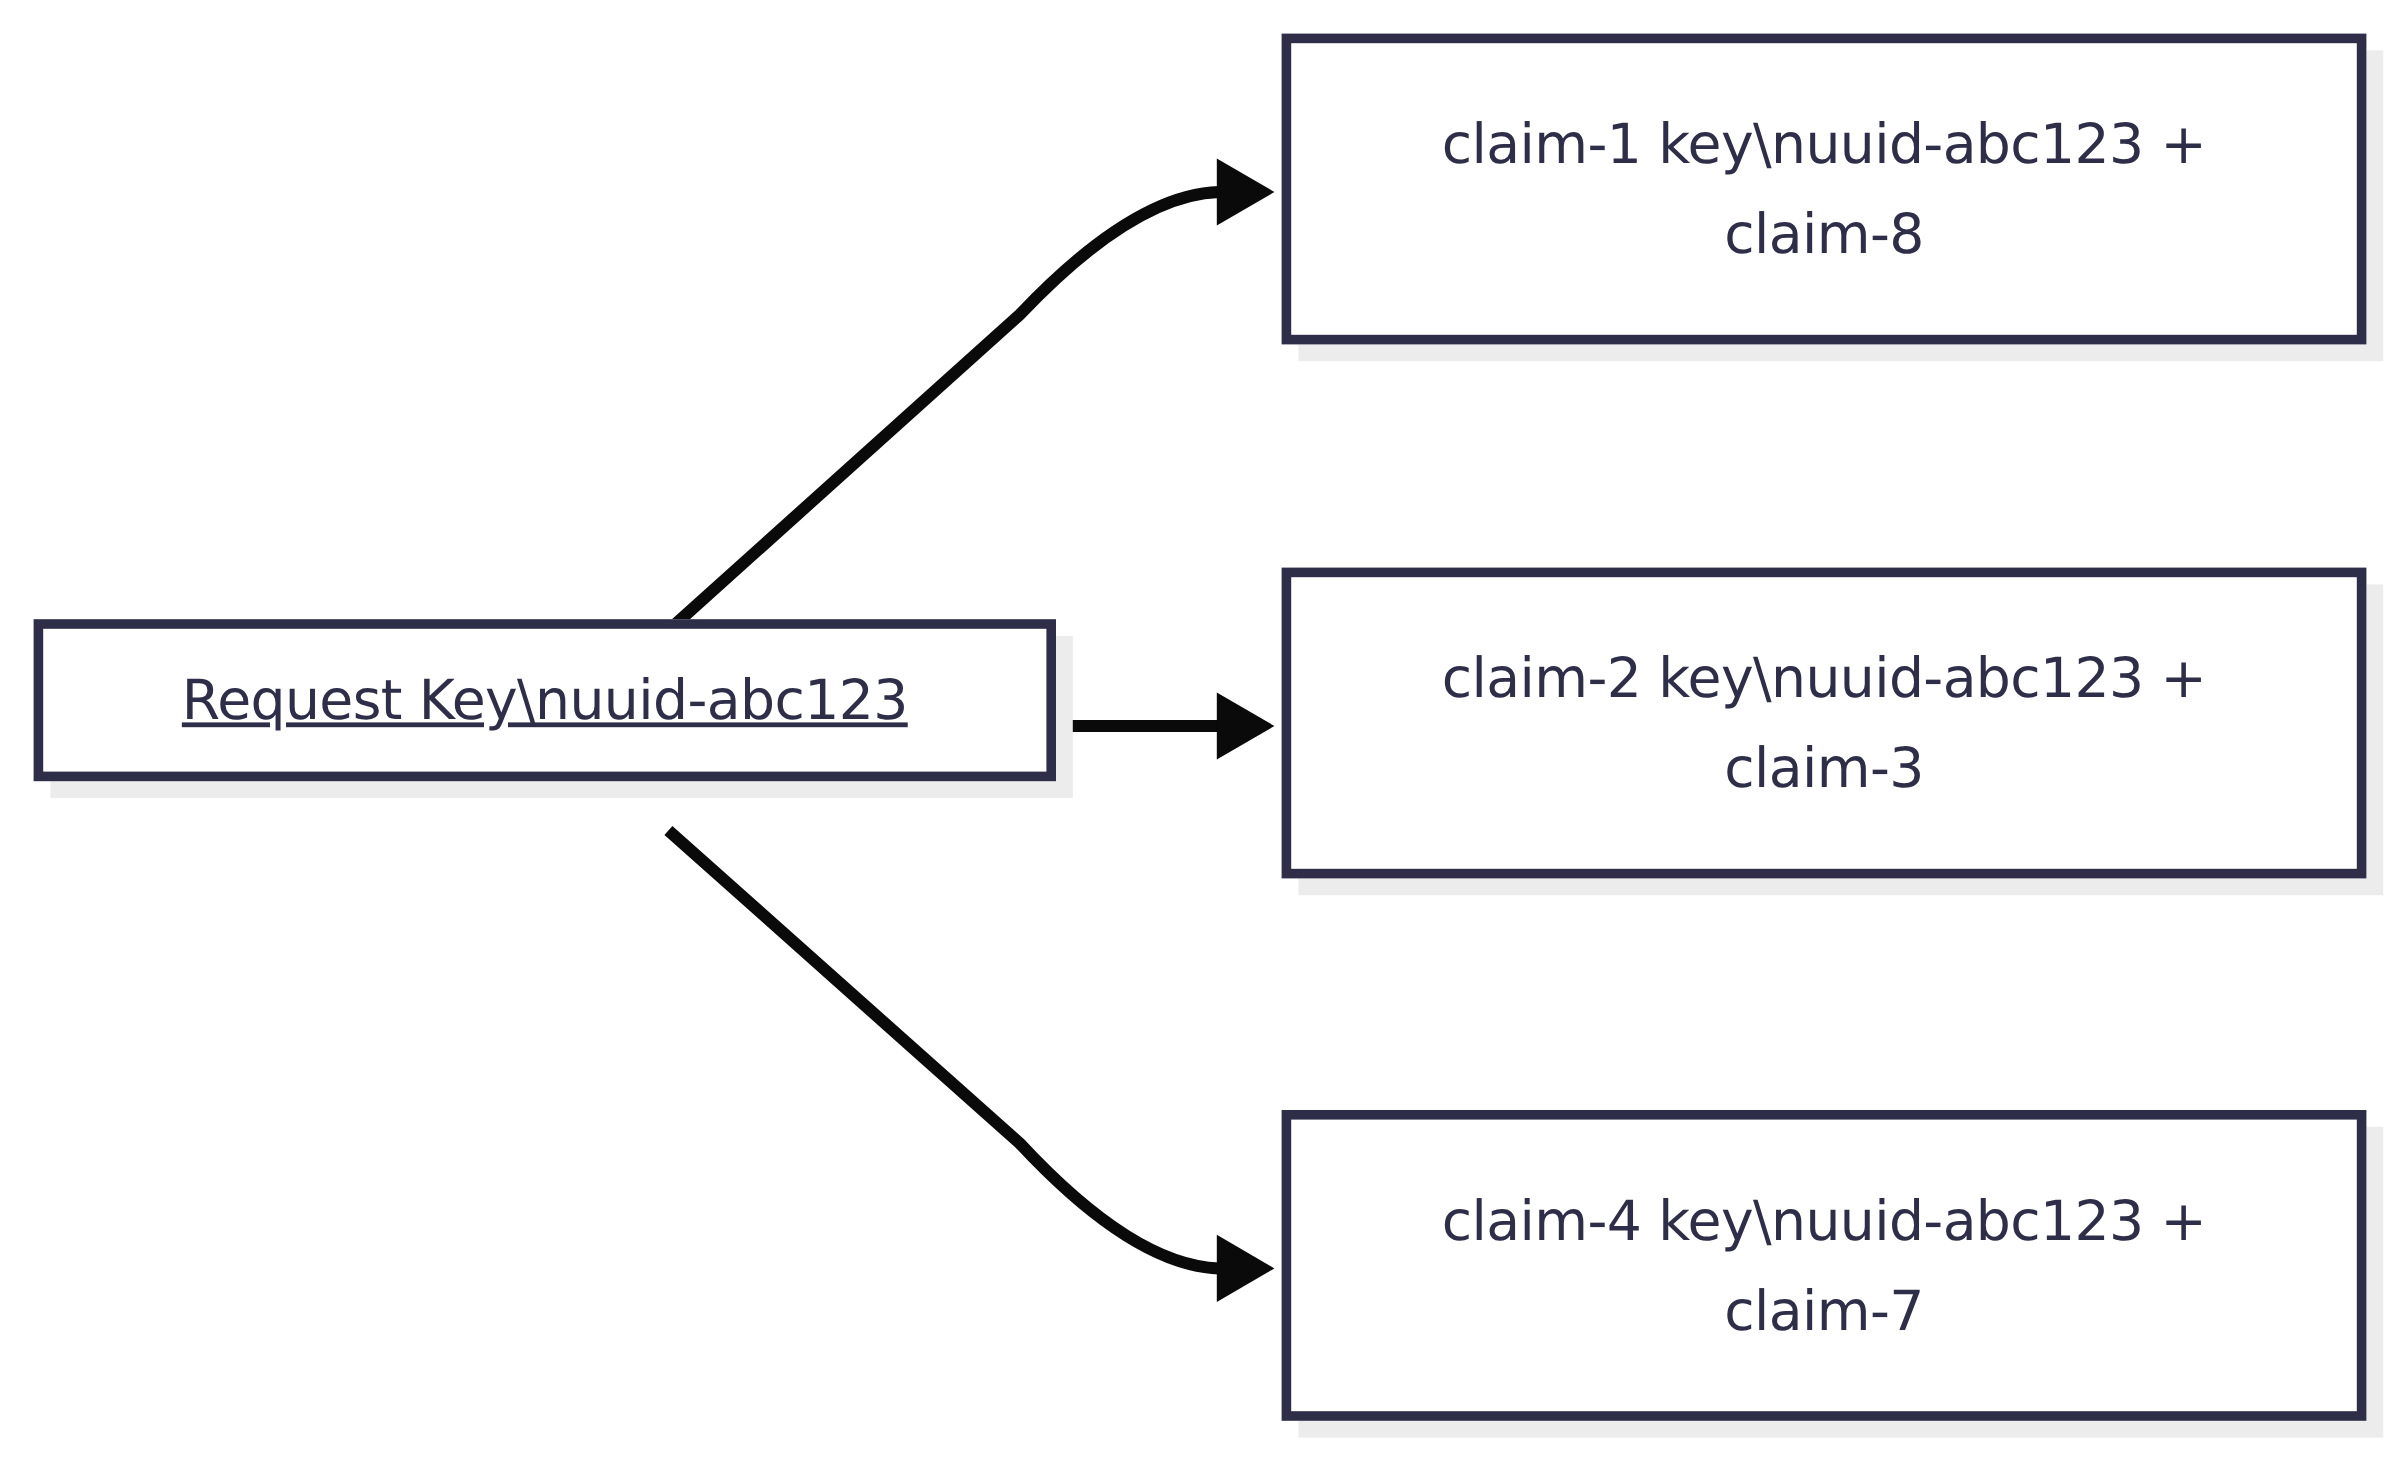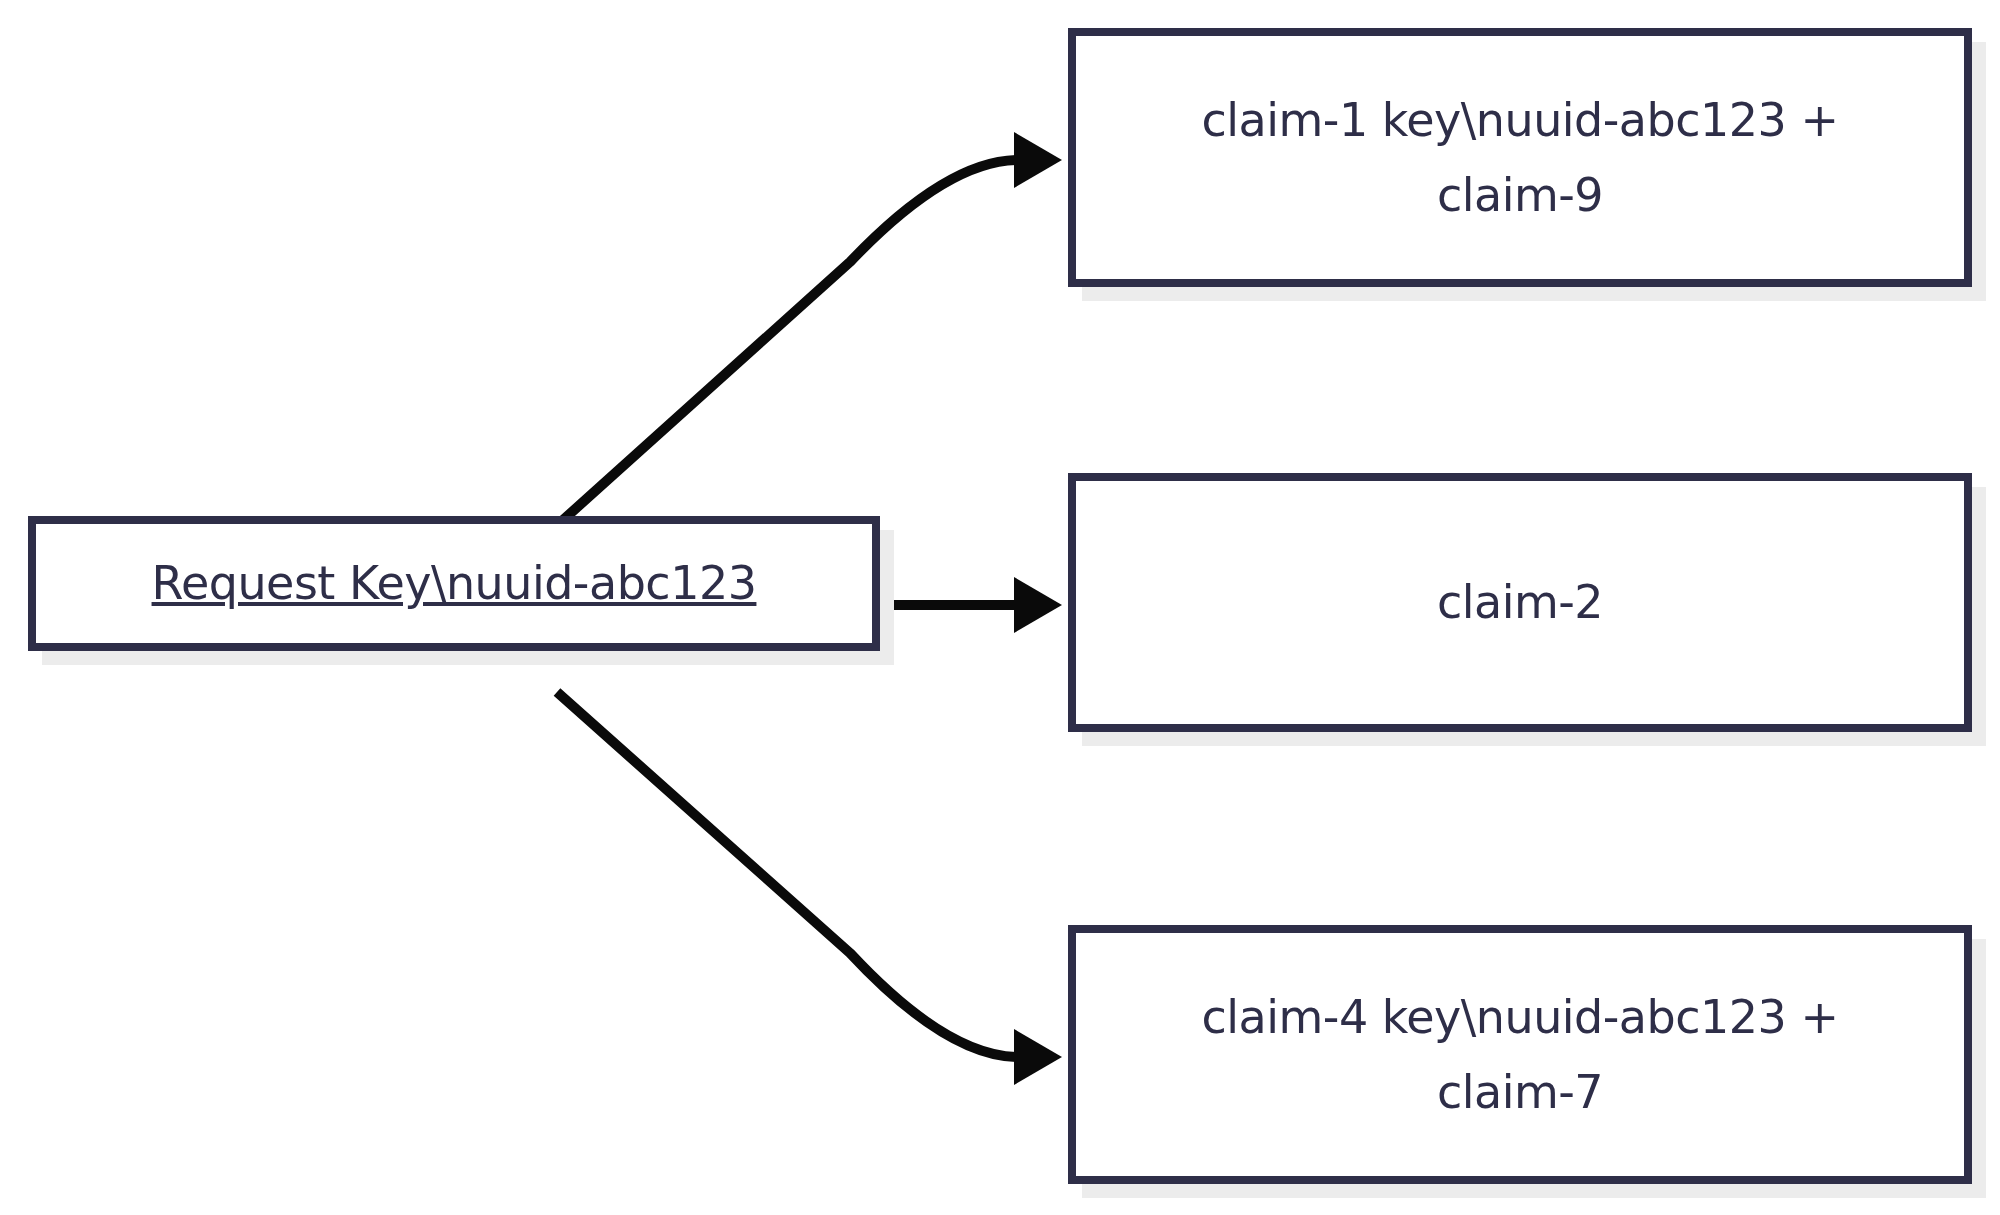--- a/index.html
+++ b/index.html
@@ -76,25 +76,26 @@
       <polygon points="1014,1029 1062,1057 1014,1085" fill="#0a0a0a"></polygon>
     </g>
   </svg>
 
   <div class="node node-source">
     <span class="node-label">Request Key\nuuid-abc123</span>
   </div>
 
   <div class="node node-claim node-claim-1">
     <span class="node-label">claim-1 key\nuuid-abc123 +</span>
-    <span class="node-label">claim-9</span>
+    <span class="node-label">claim-8</span>
   </div>
 
   <div class="node node-claim node-claim-2">
-    <span class="node-label">claim-2</span>
+    <span class="node-label">claim-2 key\nuuid-abc123 +</span>
+    <span class="node-label">claim-3</span>
   </div>
 
   <div class="node node-claim node-claim-3">
     <span class="node-label">claim-4 key\nuuid-abc123 +</span>
     <span class="node-label">claim-7</span>
   </div>
 
 </div>
 
 </body></html>

